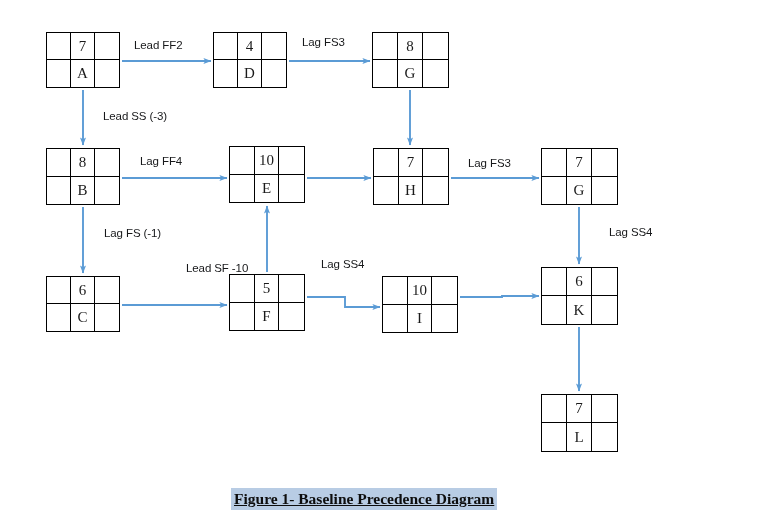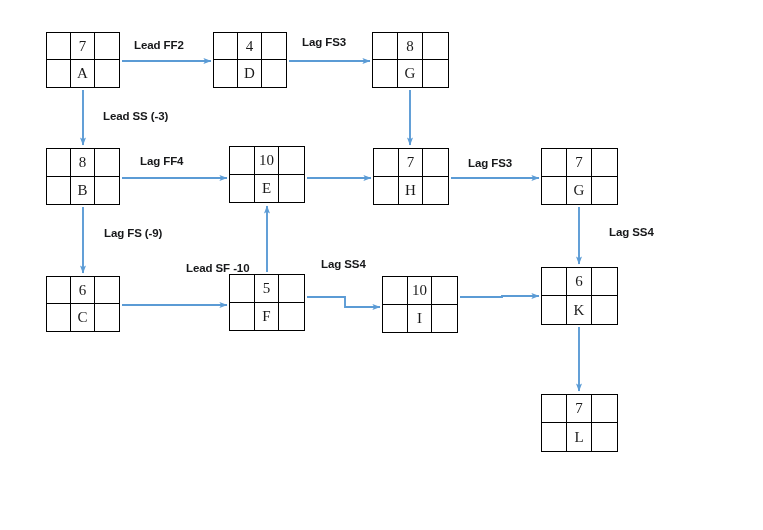--- a/index.html
+++ b/index.html
@@ -43,21 +43,21 @@
   }
   .node .cell.c3 { border-right: none; }
   .node .cell.r2 { border-bottom: none; }
   .node .dur { font-size: 15px; }
   .node .act { font-size: 15px; }
 
   
   .elabel {
     position: absolute;
     font-family: "Liberation Sans", sans-serif;
-    font-weight: bold;
+    font-weight: normal;
     font-size: 11.5px;
     color: #17181a;
     white-space: nowrap;
     letter-spacing: -0.1px;
     z-index: 6;
   }
 
   
   #arrows {
     position: absolute;
@@ -241,20 +241,21 @@
   <div class="elabel" style="left:302px; top:36px;">Lag FS3</div>
 
   <div class="elabel" style="left:103px; top:110px;">Lead SS (-3)</div>
 
   <div class="elabel" style="left:140px; top:155px;text-align:center;">Lag FF4</div>
 
   <div class="elabel" style="left:468px; top:157px;">Lag FS3</div>
 
   <div class="elabel" style="left:609px; top:226px;">Lag SS4</div>
 
-  <div class="elabel" style="left:104px; top:227px;">Lag FS (-9)</div>
+  <div class="elabel" style="left:104px; top:227px;">Lag FS (-1)</div>
 
   <div class="elabel" style="left:144px; top:262px;padding-left:42px;">Lead SF -10</div>
 
   <div class="elabel" style="left:321px; top:258px;">Lag SS4</div>
 
+  <div id="caption">Figure 1- Baseline Precedence Diagram</div>
 
 </div>
 
 </body></html>

